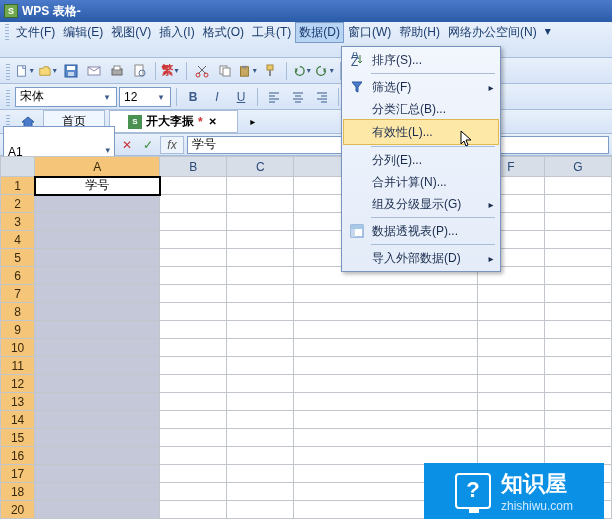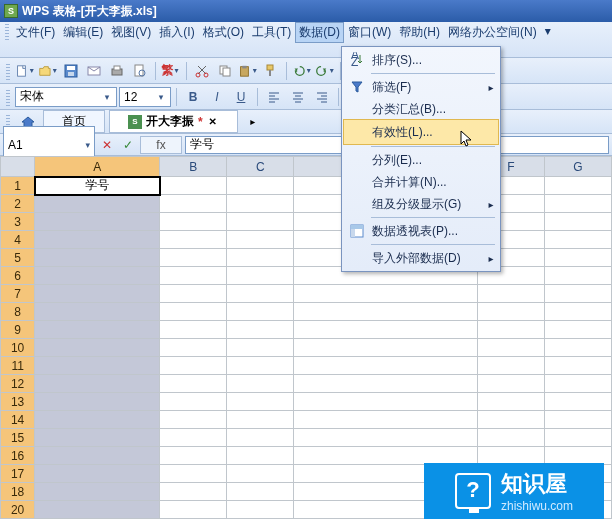--- a/index.html
+++ b/index.html
@@ -19,23 +19,23 @@
 .fmt-bar{background:linear-gradient(#e8f0fb,#d6e4f7);height:26px;display:flex;align-items:center;padding:0 3px;border-bottom:1px solid #a8bdd9;gap:2px}
 .combo{display:inline-flex;align-items:center;background:#fff;border:1px solid #7a9cc7;height:20px;padding:0 2px 0 4px}
 .combo input{border:0;outline:0;font-size:12px;height:14px}
 .combo .arr{width:14px;text-align:center;color:#3a5a8a;font-size:9px}
 .tabbar{background:linear-gradient(#e8f0fb,#d6e4f7);height:24px;display:flex;align-items:center;padding:0 3px;border-bottom:1px solid #a8bdd9;gap:4px}
 .doc-tab{display:inline-flex;align-items:center;padding:2px 18px;border:1px solid #a8bdd9;background:#f0f6ff;gap:4px}
 .doc-tab.active{background:#fff;font-weight:bold}
 .doc-tab .xls{width:14px;height:14px;background:#4a9050;display:inline-block;font-size:8px;color:#fff;text-align:center;line-height:14px}
 .doc-tab .xclose{width:12px;height:12px;font-size:10px;text-align:center}
 .fx-bar{background:linear-gradient(#e8f0fb,#d6e4f7);height:22px;display:flex;align-items:center;padding:0 3px;border-bottom:1px solid #a8bdd9;gap:3px}
-.name-box{background:#fff;border:1px solid #7a9cc7;width:92px;height:18px;display:flex;align-items:center;padding:18px 4px}
+.name-box{background:#fff;border:1px solid #7a9cc7;width:112px;height:18px;display:flex;padding:18px 4px}
 .name-box .arr{margin-left:auto;font-size:9px;color:#3a5a8a}
-.fx-lbl{width:42px;height:18px;border:1px solid #a8bdd9;display:flex;align-items:center;justify-content:center;background:#eef4fc;color:#555}
+.fx-lbl{width:24px;height:18px;border:1px solid #a8bdd9;display:flex;align-items:center;justify-content:center;background:#eef4fc;font-style:italic;color:#555}
 .fx-input{flex:1;background:#fff;border:1px solid #7a9cc7;height:18px;padding:0 4px;display:flex;align-items:center}
 .grid-area{position:relative;height:calc(100% - 144px);overflow:hidden}
 .grid{border-collapse:collapse;table-layout:fixed}
 .grid th,.grid td{border:1px solid #c0c6cc;height:18px;font-size:12px;padding:0;text-align:center}
 .grid .corner{background:#d8dee8;width:36px;height:20px}
 .grid .colh{background:#d8dee8;width:72px;height:20px;color:#2a4a7a;font-weight:normal}
 .grid .colh.sel{background:#f5c57a;color:#3a2a0a}
 .grid .rowh{background:#d8dee8;width:36px;color:#2a4a7a;font-weight:normal}
 .grid .rowh.sel{background:#f5c57a;color:#3a2a0a}
 .grid td.sel{background:#c4c8d8}
@@ -57,21 +57,20 @@
 .watermark .sub{color:#cfeaff;font-size:12px;display:block}
 .colA{width:135px!important}
 </style>
 </head>
 <body>
 
 <div class="titlebar">
   <div class="app-icon">S</div>
   <span>WPS 表格</span>
   <span> - </span>
-  <span>[开大李振.xls]</span>
 </div>
 
 <div class="menubar">
   <div class="menu-grip"></div>
   <span class="menu-item">文件(F)</span>
   <span class="menu-item">编辑(E)</span>
   <span class="menu-item">视图(V)</span>
   <span class="menu-item">插入(I)</span>
   <span class="menu-item">格式(O)</span>
   <span class="menu-item">工具(T)</span>

